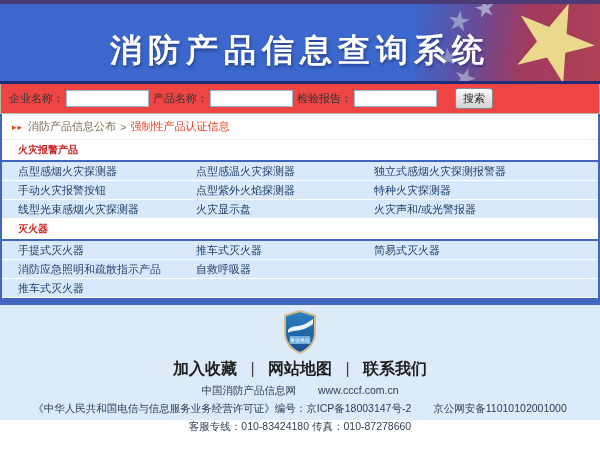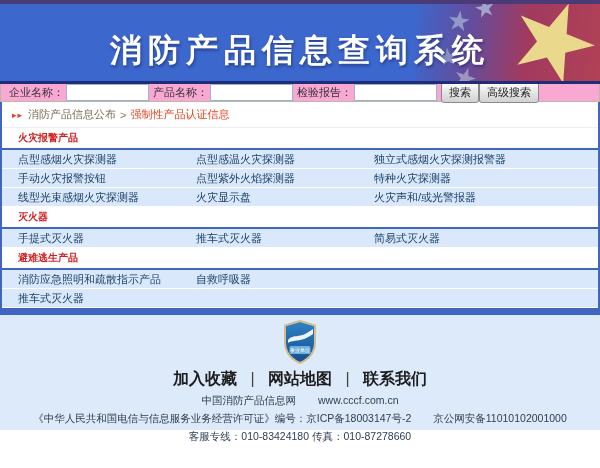--- a/index.html
+++ b/index.html
@@ -12,26 +12,26 @@
     border-bottom:3px solid #1d2d78; overflow:hidden; }
   .banner-title { position:absolute; left:0; top:25px; width:100%; text-align:center;
     color:#ffffff; font-size:32px; font-weight:bold; letter-spacing:6px;
     text-shadow:1px 2px 3px rgba(10,20,70,.45); z-index:2; }
   .flag { position:absolute; right:0; top:0; width:185px; height:100%; z-index:1;
     background:linear-gradient(97deg, rgba(60,103,204,0) 0%, rgba(108,72,146,.88) 32%,
       #a23a5e 60%, #b04156 100%); }
   .flag svg { width:100%; height:100%; display:block; }
 
   
-  .search-bar { display:flex; align-items:center; height:18px; background:#f9a8d4;
+  .search-bar { display:flex; align-items:center; height:30px; background:#ef4444;
     border:1px solid #b9b9a6; border-top:none; padding:0 8px; }
   .search-bar label { font-size:11px; color:#333; white-space:nowrap; }
   .search-bar input { width:83px; height:17px; border:1px solid #99b4cc; background:#fff;
     margin:0 4px 0 2px; font-size:11px; padding:0 3px; }
-  .btn { font-size:11px; color:#222; padding:2px 7px; margin-left:0; cursor:pointer;
+  .btn { font-size:11px; color:#222; padding:2px 7px; margin-left:14px; cursor:pointer;
     background:linear-gradient(#fefefe,#e8e8e8 45%,#d2d2d2); border:1px solid #8a8a8a;
     border-radius:3px; white-space:nowrap; }
 
   
   .frame { border-left:2px solid #4066c0; border-right:2px solid #4066c0; }
 
   .breadcrumb { height:26px; background:#fff; display:flex; align-items:center;
     padding:0 10px; font-size:11px; border-bottom:1px solid #eee; }
   .bc-marker { color:#e8401c; font-size:9px; margin-right:5px; letter-spacing:1px; }
   .bc-parent { color:#7a6a52; cursor:pointer; }
@@ -80,21 +80,20 @@
 </div>
 
 <div class="search-bar">
   <label>企业名称：</label>
   <input type="text" style="">
   <label>产品名称：</label>
   <input type="text" style="">
   <label>检验报告：</label>
   <input type="text" style="">
   <button class="btn">搜索</button>
-  <button class="btn">高级搜索</button>
 </div>
 
 <div class="frame">
 
   <div class="breadcrumb">
     <span class="bc-marker">▸▸</span>
     <span class="bc-parent">消防产品信息公布</span>
     <span class="bc-sep">&gt;</span>
     <span class="bc-current">强制性产品认证信息</span>
   </div>
@@ -116,21 +115,20 @@
     <span class="plink">火灾声和/或光警报器</span>
   </div>
 
   <div class="section-title">灭火器</div>
   <div class="product-row">
     <span class="plink">手提式灭火器</span>
     <span class="plink">推车式灭火器</span>
     <span class="plink">简易式灭火器</span>
   </div>
 
-  <div class="section-title">避难逃生产品</div>
   <div class="product-row">
     <span class="plink">消防应急照明和疏散指示产品</span>
     <span class="plink">自救呼吸器</span>
   </div>
   <div class="product-row">
     <span class="plink">推车式灭火器</span>
     <span></span>
     <span></span>
   </div>
 

